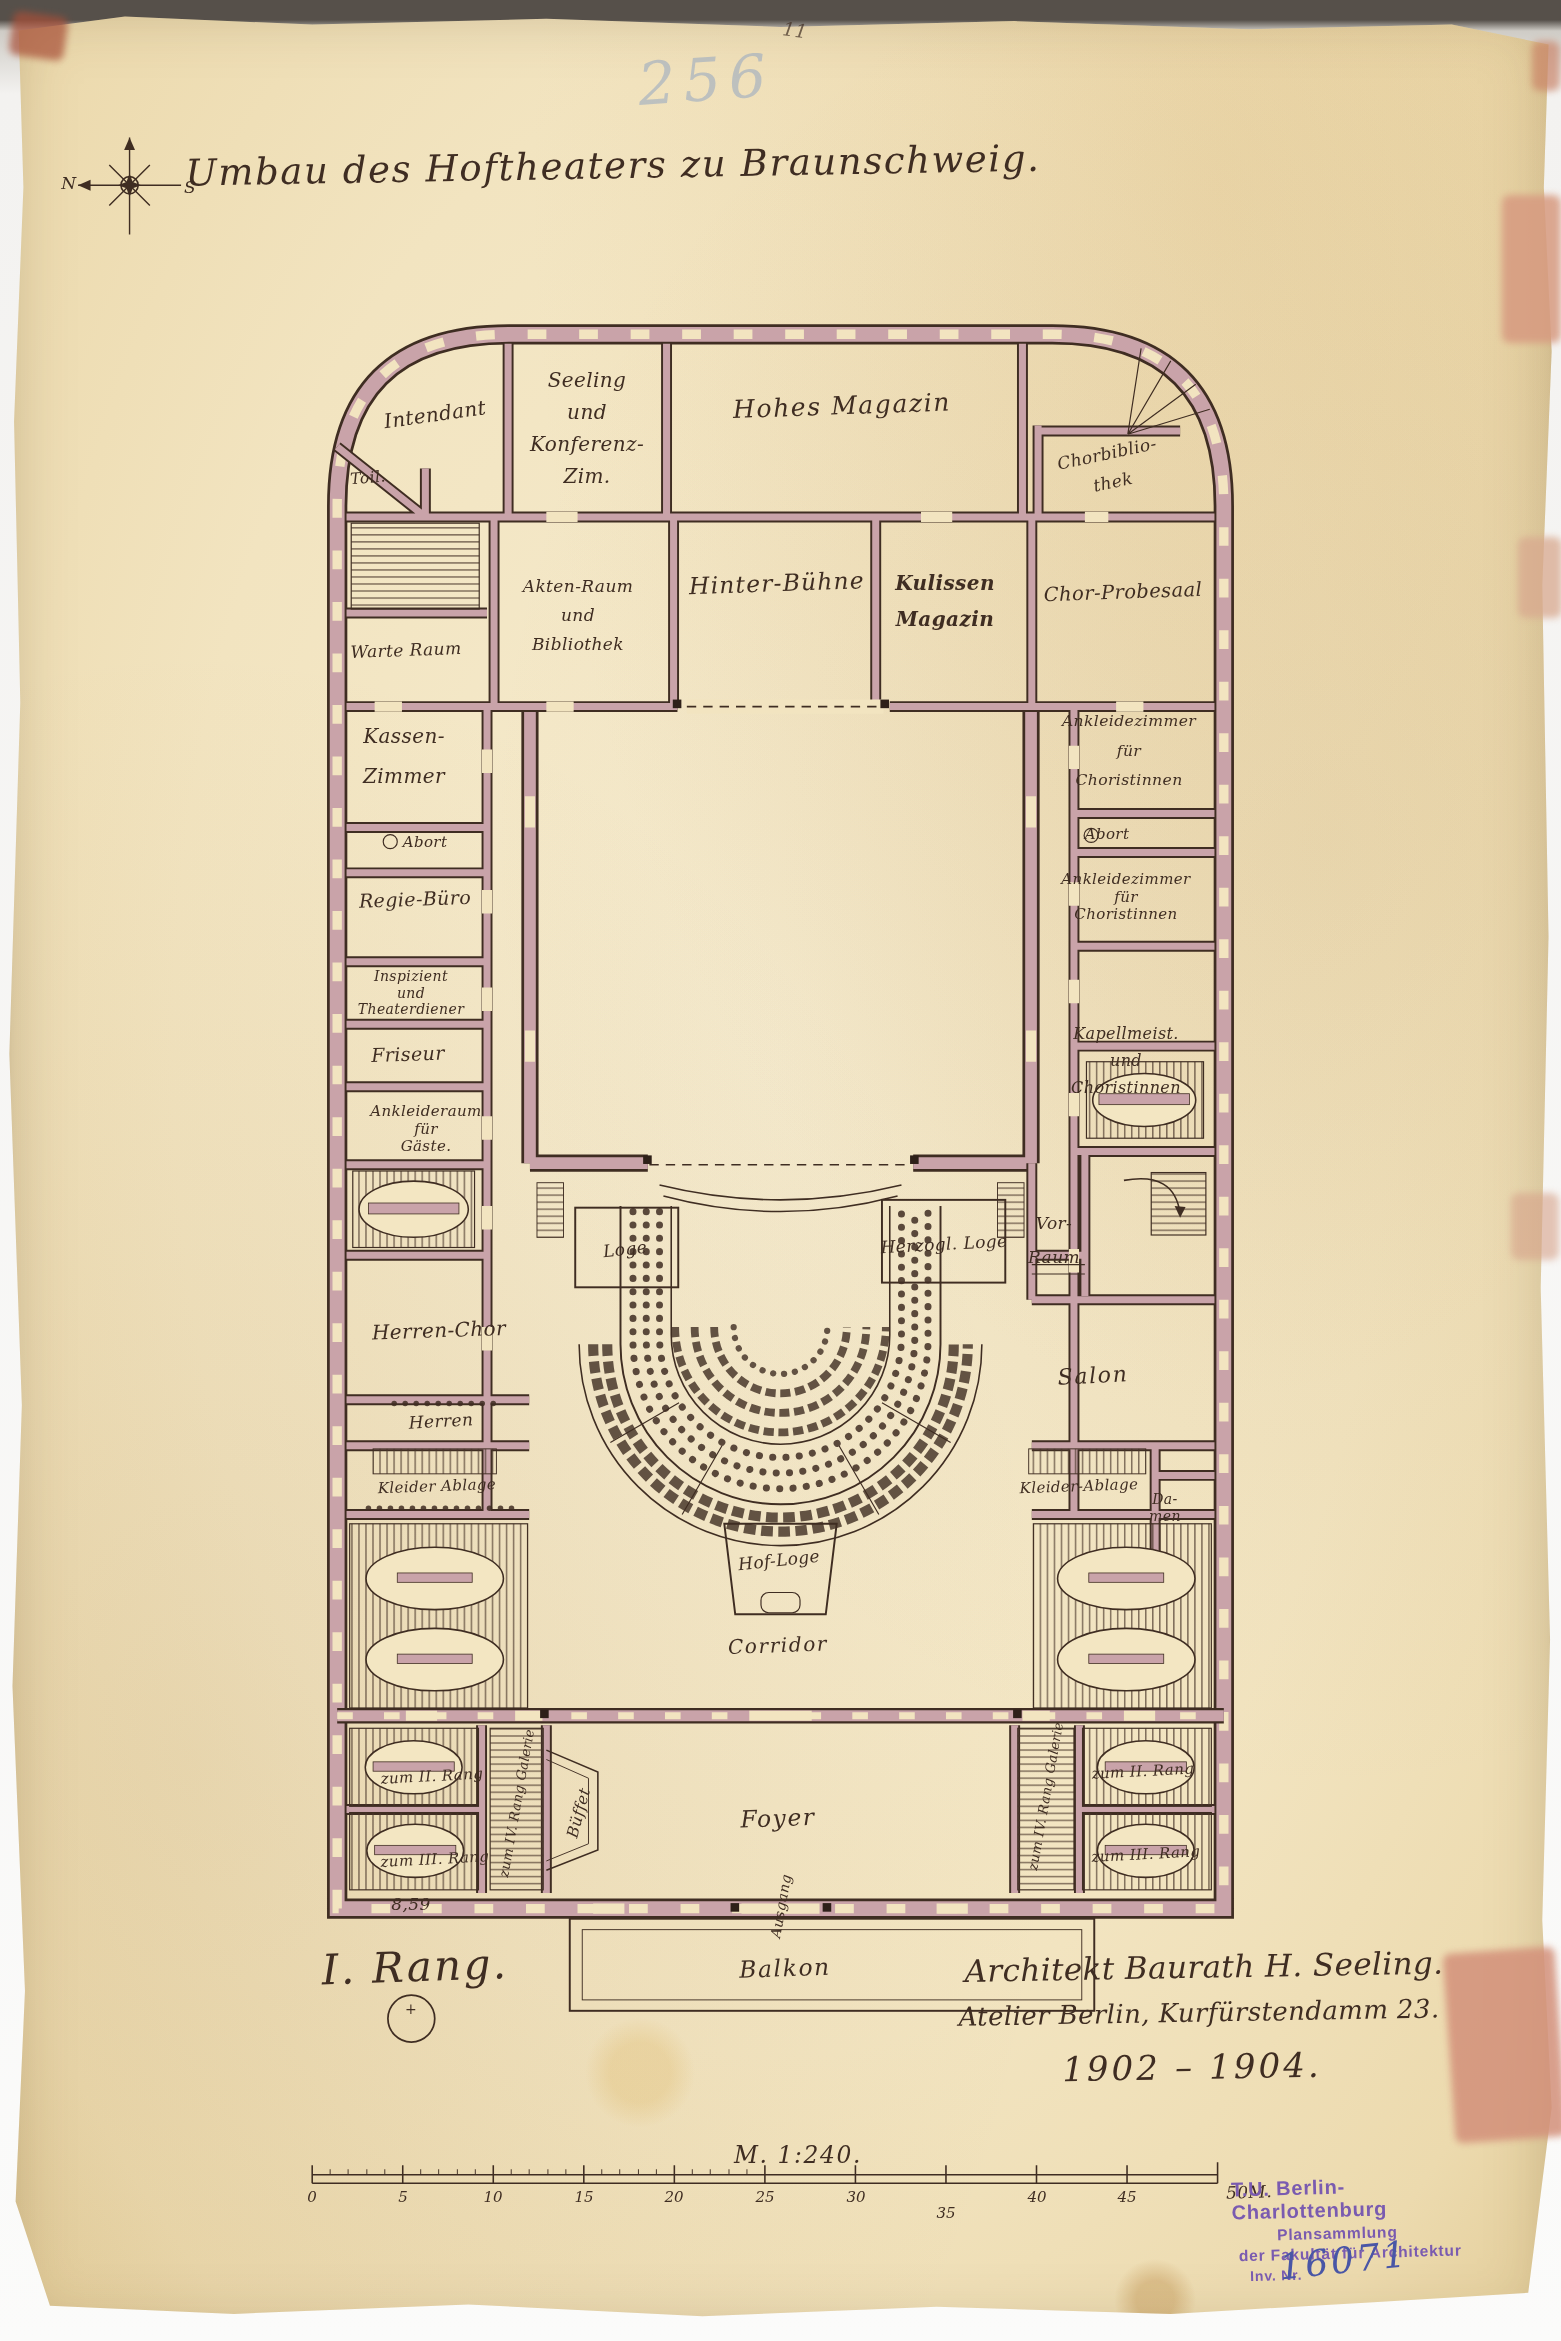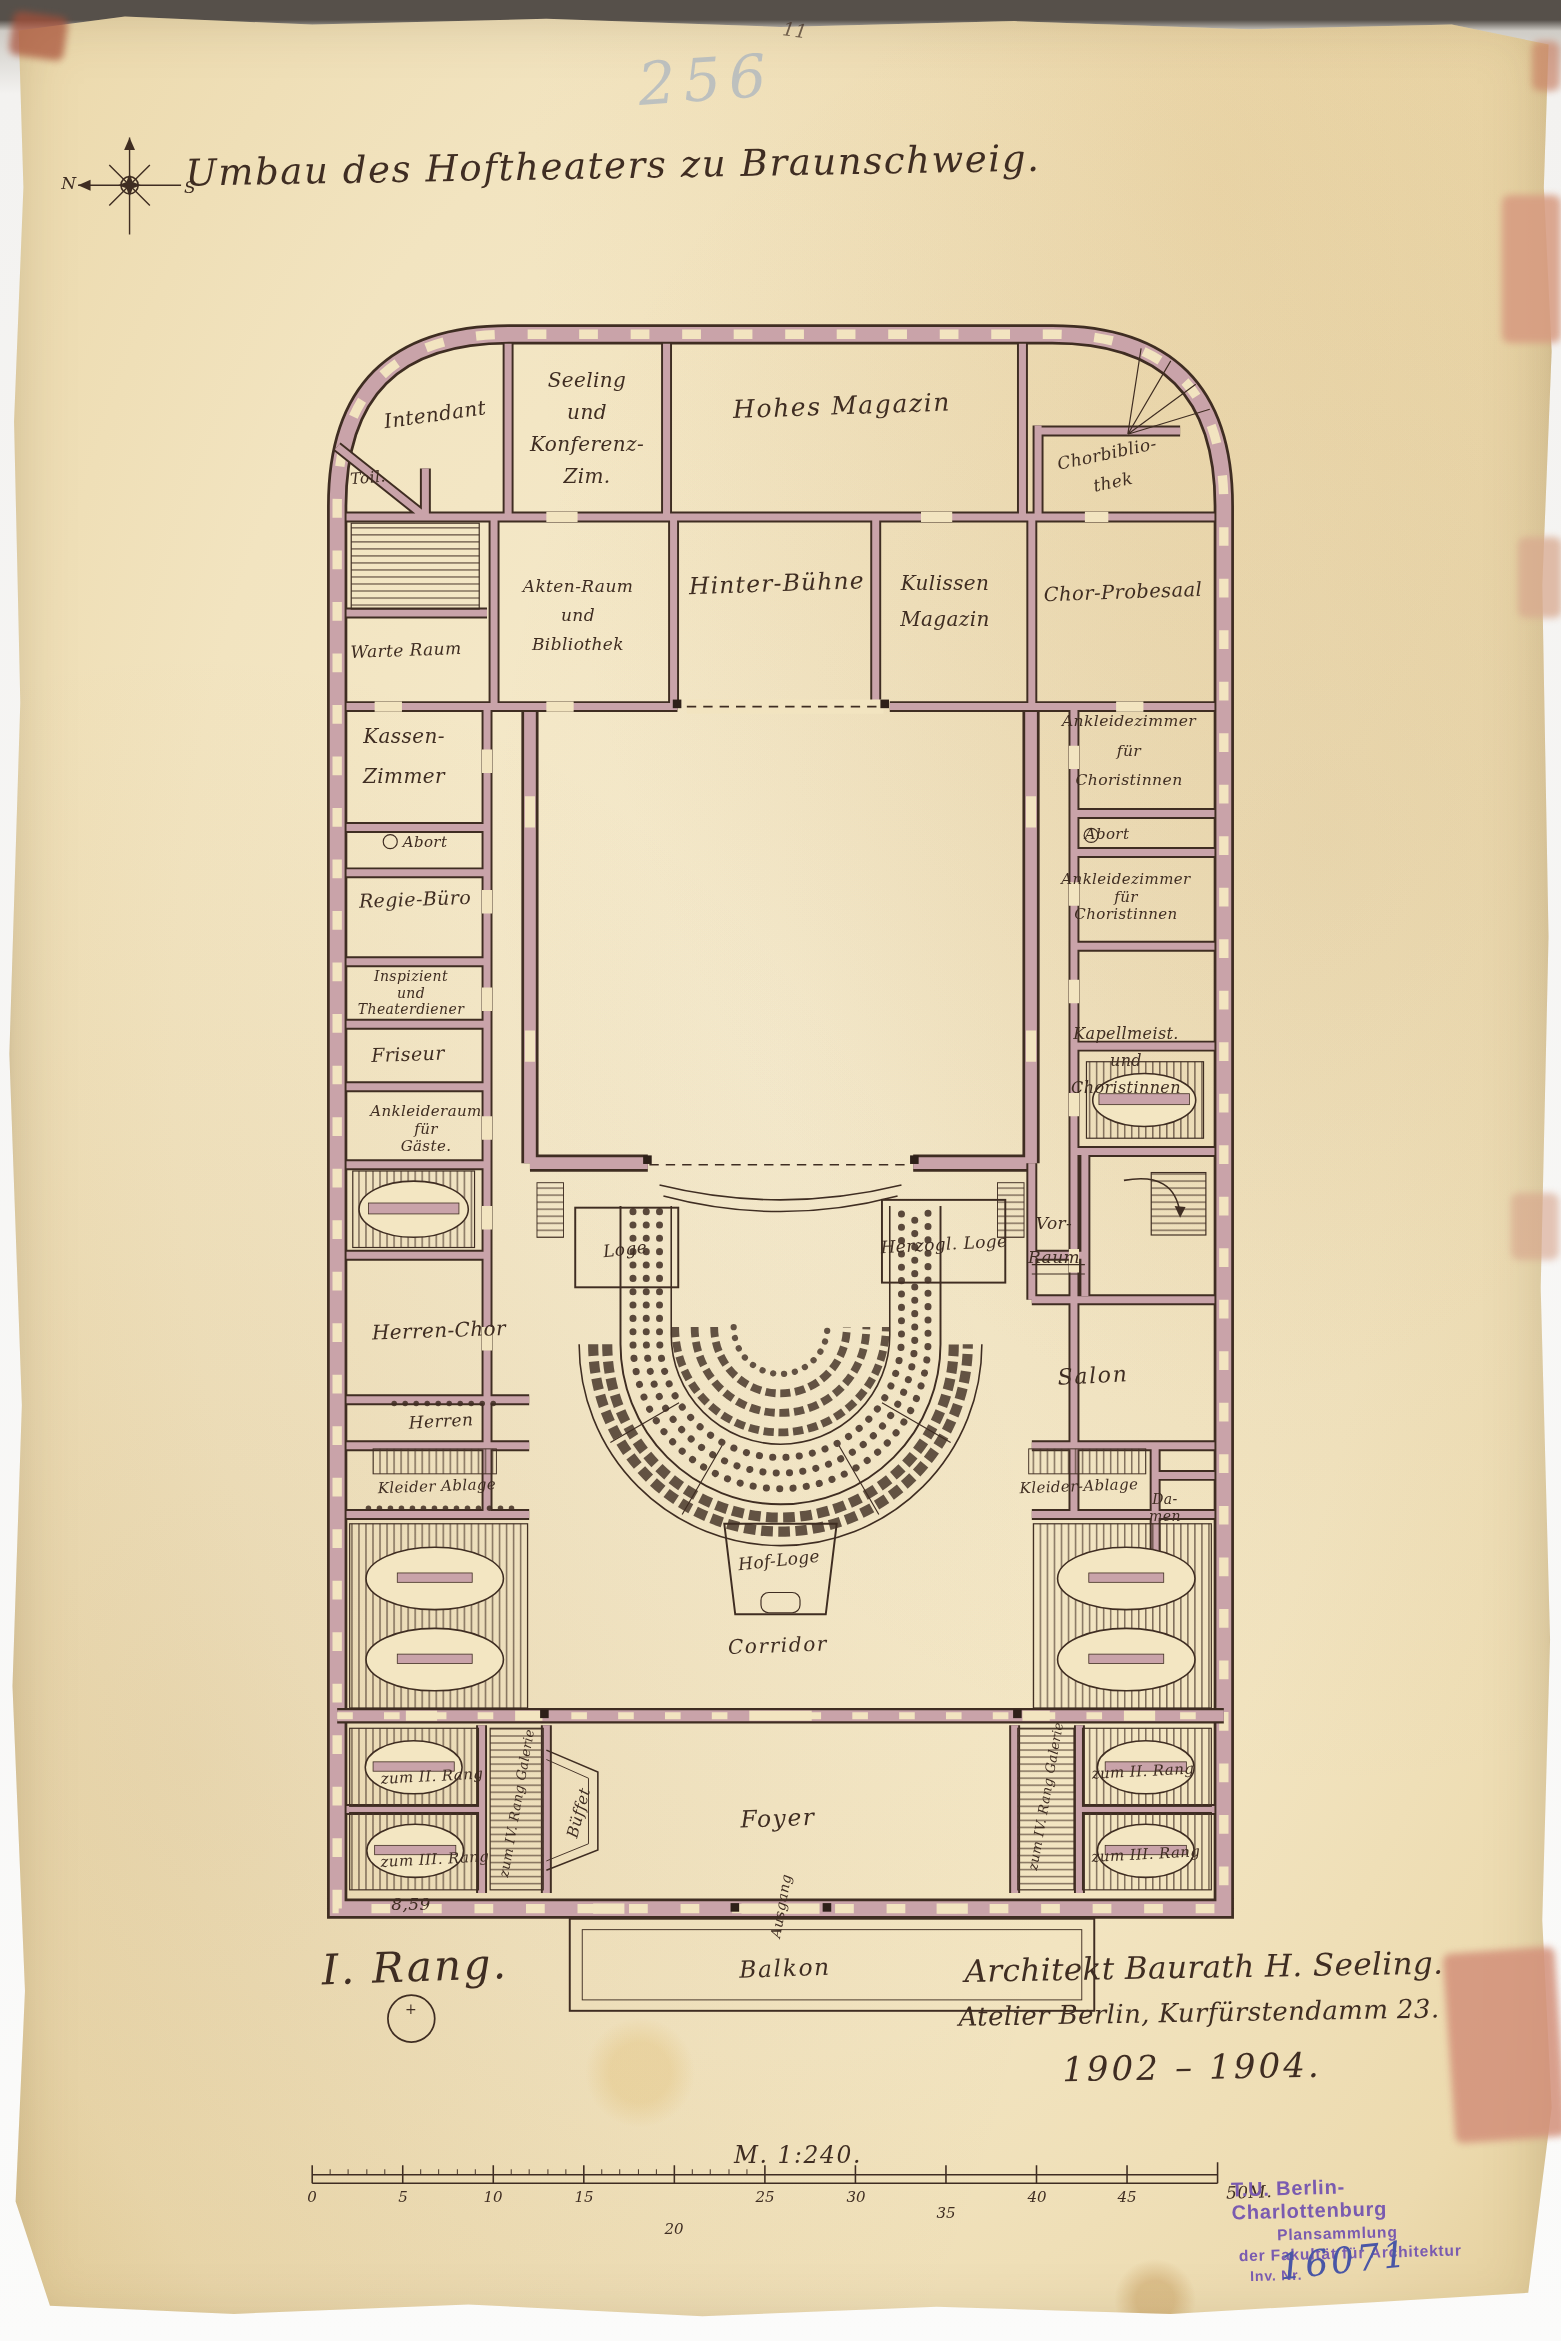--- a/index.html
+++ b/index.html
@@ -183,21 +183,21 @@
 und
 Konferenz-
 Zim.</div>
 <div class="lbl" style="left:842px;top:406px;font-size:25px;transform:translate(-50%,-50%) rotate(-2deg);letter-spacing:1.6px;">Hohes Magazin</div>
 <div class="lbl" style="left:1110px;top:468px;font-size:17px;transform:translate(-50%,-50%) rotate(-12deg);line-height:1.7;">Chorbiblio-
 thek</div>
 <div class="lbl" style="left:578px;top:615px;font-size:17px;transform:translate(-50%,-50%);line-height:1.7;">Akten-Raum
 und
 Bibliothek</div>
 <div class="lbl" style="left:777px;top:584px;font-size:23.4px;transform:translate(-50%,-50%) rotate(-2deg);letter-spacing:1.2px;">Hinter-Bühne</div>
-<div class="lbl" style="left:945px;top:601px;font-size:20px;transform:translate(-50%,-50%);line-height:1.8;">Kulissen
+<div class="lbl" style="left:945px;top:601px;font-size:20px;transform:translate(-50%,-50%);line-height:1.8;font-weight:bold;">Kulissen
 Magazin</div>
 <div class="lbl" style="left:1123px;top:592px;font-size:19.5px;transform:translate(-50%,-50%) rotate(-2deg);">Chor-Probesaal</div>
 <div class="lbl" style="left:406px;top:650px;font-size:17px;transform:translate(-50%,-50%) rotate(-2deg);">Warte Raum</div>
 <div class="lbl" style="left:404px;top:756px;font-size:20px;transform:translate(-50%,-50%);line-height:2.0;">Kassen-
 Zimmer</div>
 <div class="lbl" style="left:425px;top:843px;font-size:15px;transform:translate(-50%,-50%);">Abort</div>
 <div class="lbl" style="left:415px;top:899px;font-size:19px;transform:translate(-50%,-50%) rotate(-2deg);">Regie-Büro</div>
 <div class="lbl" style="left:411px;top:993px;font-size:14px;transform:translate(-50%,-50%);text-align:center;">Inspizient
 und
 Theaterdiener</div>
@@ -249,21 +249,21 @@
 
 <div class="lbl" style="left:1204px;top:1967px;font-size:31px;transform:translate(-50%,-50%) rotate(-1deg);white-space:nowrap;">Architekt Baurath H. Seeling.</div>
 <div class="lbl" style="left:1199px;top:2013px;font-size:26px;transform:translate(-50%,-50%) rotate(-1deg);white-space:nowrap;">Atelier Berlin, Kurfürstendamm 23.</div>
 <div class="lbl" style="left:1192px;top:2067px;font-size:34px;transform:translate(-50%,-50%) rotate(-1deg);letter-spacing:3.1px;">1902 – 1904.</div>
 <div class="lbl" style="left:798px;top:2156px;font-size:23.4px;transform:translate(-50%,-50%);letter-spacing:1.6px;">M. 1:240.</div>
 
 <div class="num" style="left:312px;top:2188px;">0</div>
 <div class="num" style="left:403px;top:2188px;">5</div>
 <div class="num" style="left:493px;top:2188px;text-align:center;">10</div>
 <div class="num" style="left:584px;top:2188px;">15</div>
-<div class="num" style="left:674px;top:2188px;margin-top:32px;">20</div>
+<div class="num" style="left:674px;top:2188px;">20</div>
 <div class="num" style="left:765px;top:2188px;">25</div>
 <div class="num" style="left:856px;top:2188px;">30</div>
 <div class="num" style="left:946px;top:2188px;margin-top:16px;">35</div>
 <div class="num" style="left:1037px;top:2188px;">40</div>
 <div class="num" style="left:1127px;top:2188px;">45</div>
 <div class="lbl" style="left:1249px;top:2192px;font-size:17px;transform:translate(-50%,-50%) rotate(-2deg);">50M.</div>
 
 <div class="lbl" style="left:706px;top:80px;font-size:59px;transform:translate(-50%,-50%) rotate(-4deg);color:rgba(126,153,196,.45);letter-spacing:7.8px;">256</div>
 <div class="lbl" style="left:795px;top:30px;font-size:19px;transform:translate(-50%,-50%) rotate(8deg);opacity:.7;">11</div>
 

